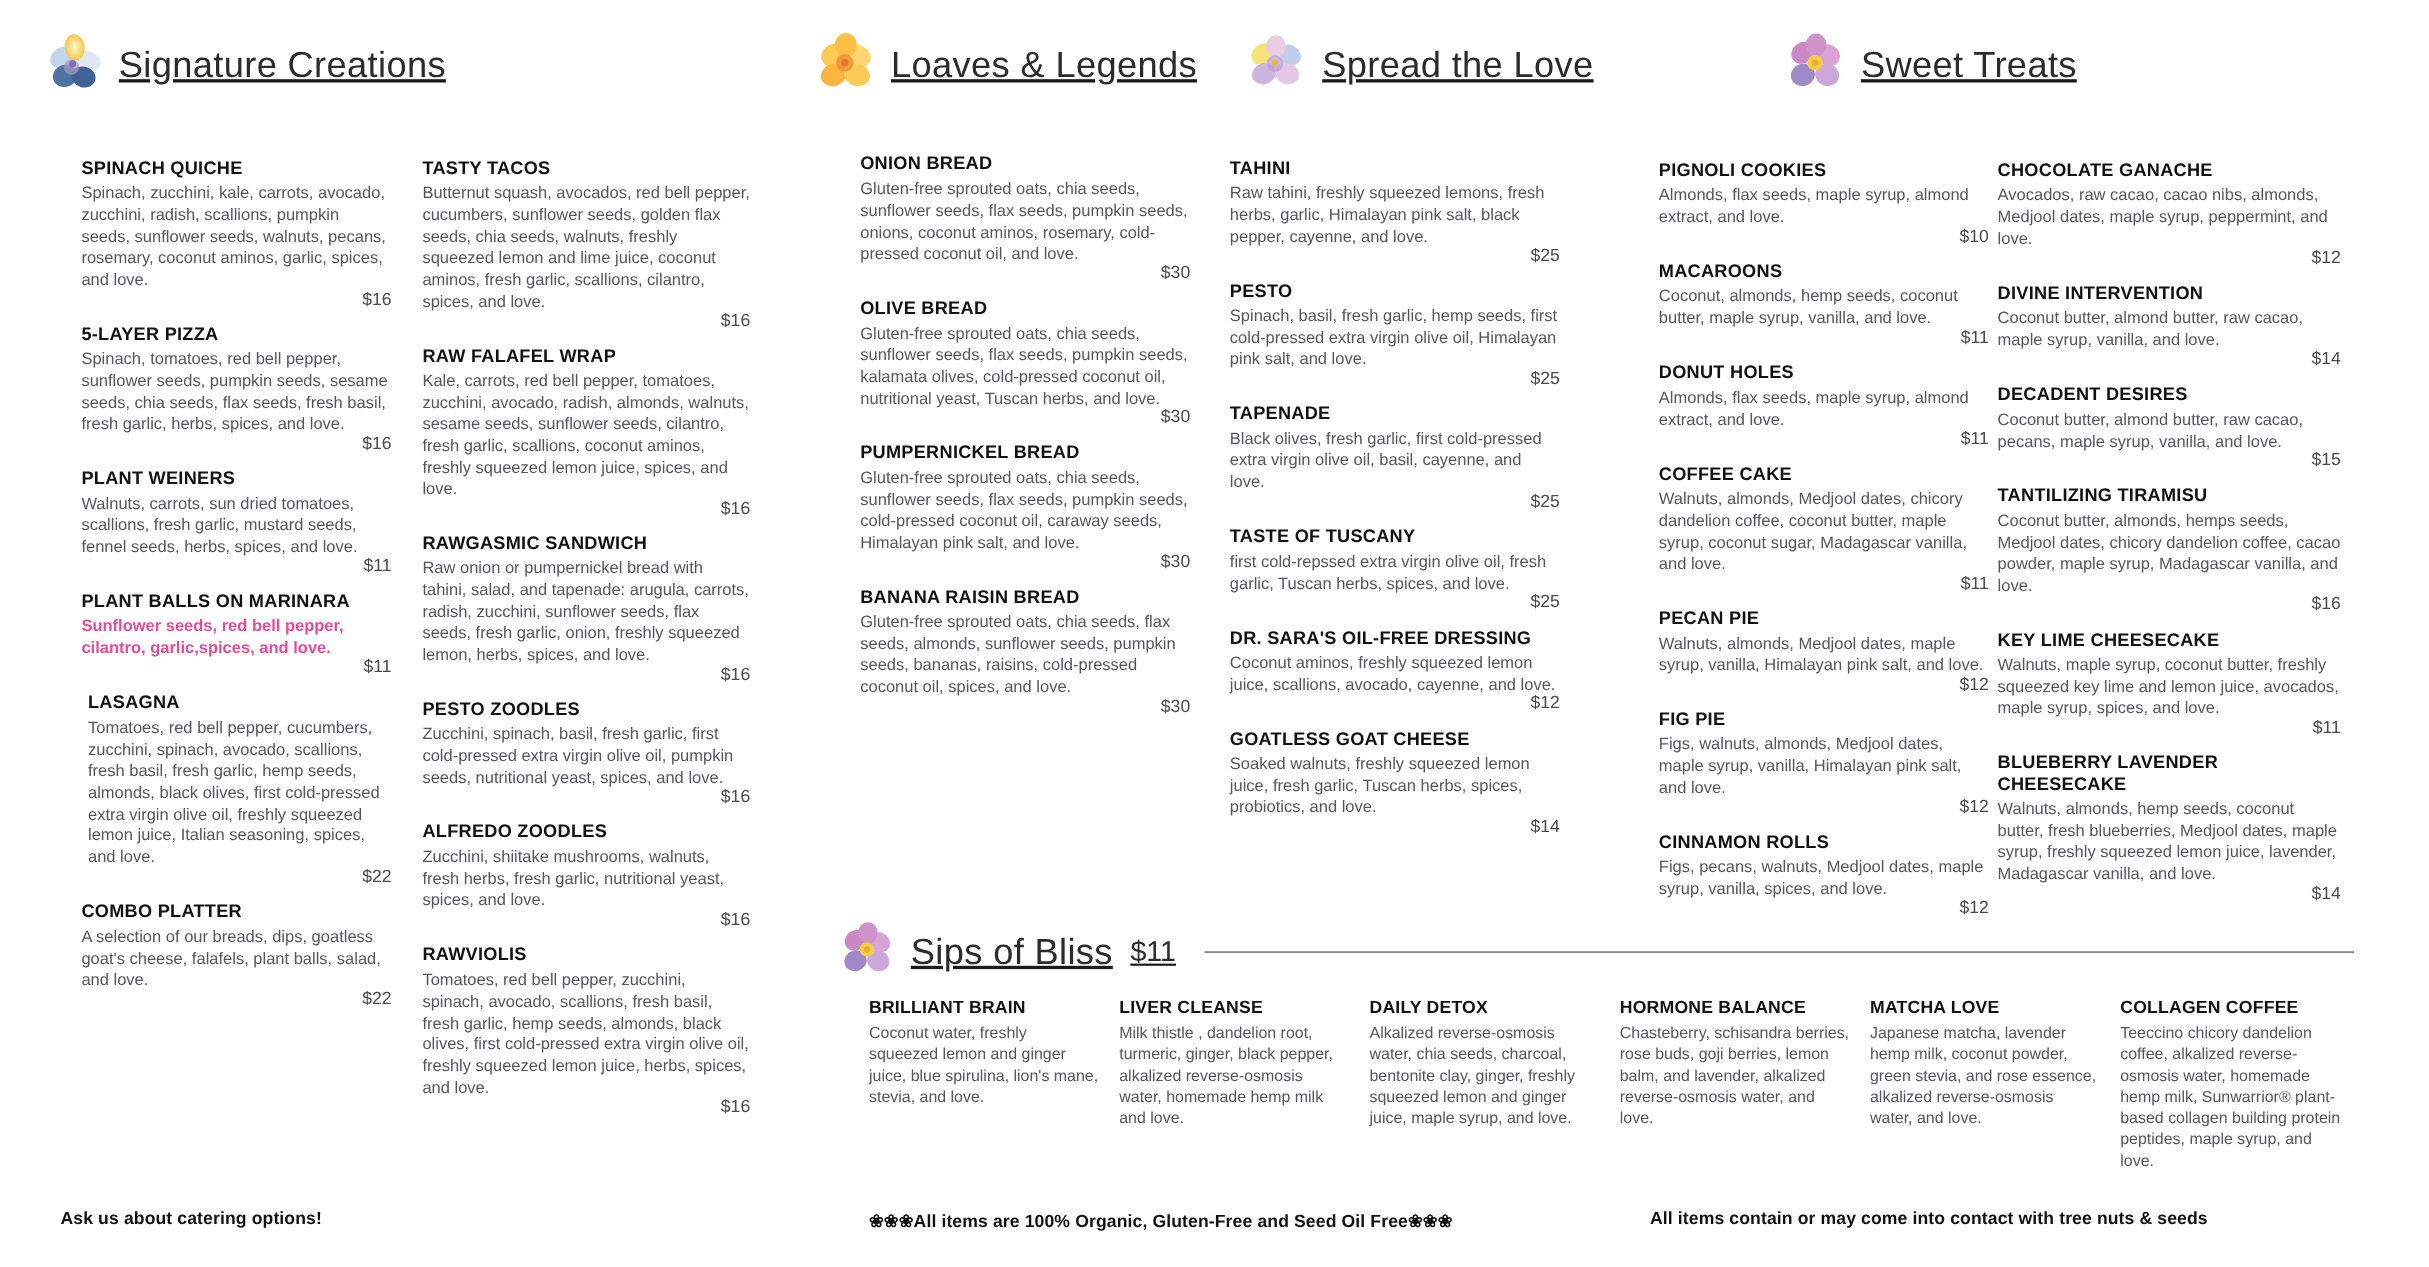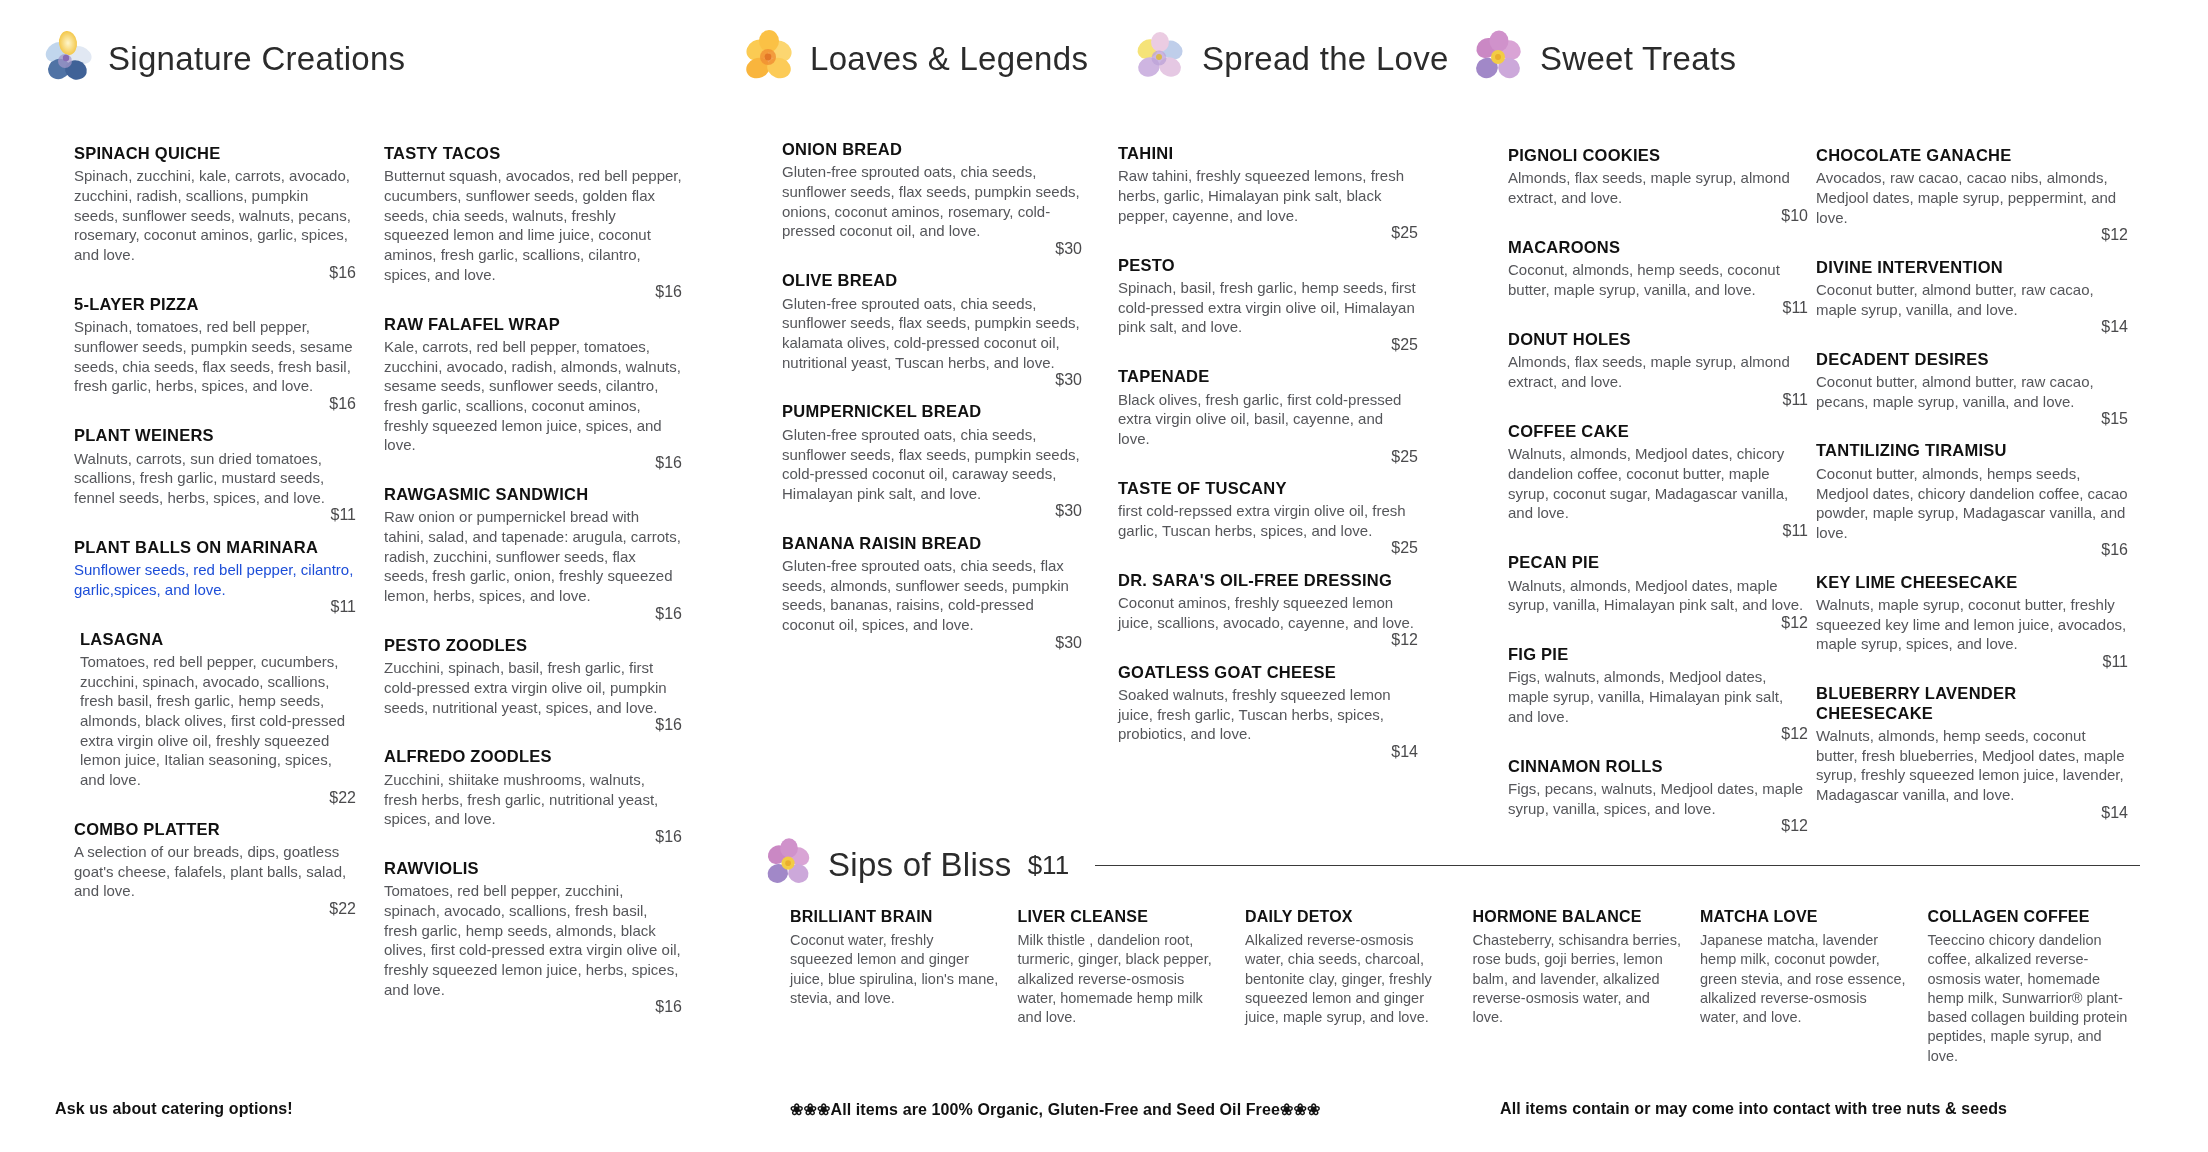--- a/index.html
+++ b/index.html
@@ -6,40 +6,40 @@
   html, body {
     width: 2208px; height: 1152px;
     background: #ffffff;
     font-family: "Liberation Sans", sans-serif;
     color: #1a1a1a;
     overflow: hidden;
   }
   .menu { position: relative; width: 2208px; height: 1152px; }
 
   
-  .sec-head { display: flex; align-items: center; gap: 10px; }
+  .sec-head { display: flex; align-items: center; gap: 10px; text-decoration: underline; }
   .sec-title {
     font-size: 33px; font-weight: 400; letter-spacing: .3px;
     color: #2b2b2b; white-space: nowrap;
   }
   .sec-price { font-size: 26px; color: #2b2b2b; margin-left: 6px; }
   .flower { flex: none; display: block; }
   .rule { flex: 1; height: 1px; background: #3a3a3a; margin-left: 16px; }
 
   
   .col { position: absolute; }
   .item { margin-bottom: 13px; }
   .item-name {
     font-weight: bold; font-size: 16.5px; letter-spacing: .25px;
     color: #111; line-height: 1.18; margin-bottom: 3px; margin-top: 12px;
   }
   .item-desc {
     font-size: 15px; line-height: 1.31; color: #55565a;
   }
-  .item-desc.dark { color: #1d4ed8; font-weight: 400; }
+  .item-desc.dark { color: #ec4899; font-weight: 700; }
   .price {
     font-size: 16px; color: #4a4a4c; text-align: right;
     margin-top: -2px; line-height: 1.2;
   }
   .indent { padding-left: 6px; }
 
   
   .drink-name {
     font-weight: bold; font-size: 16px; letter-spacing: .2px;
     color: #111; margin-bottom: 5px;
@@ -221,21 +221,21 @@
         <div class="item-desc">Coconut aminos, freshly squeezed lemon juice, scallions, avocado, cayenne, and love.</div>
         <div class="price">$12</div>
       </div>
       <div class="item">
         <div class="item-name">GOATLESS GOAT CHEESE</div>
         <div class="item-desc">Soaked walnuts, freshly squeezed lemon juice, fresh garlic, Tuscan herbs, spices, probiotics, and love.</div>
         <div class="price">$14</div>
       </div>
     </div>
 
-  <div class="col sec-head" style="left:1468px; top:28px; width:420px;">
+  <div class="col sec-head" style="left:1468px; top:28px; width:420px;justify-content:flex-end;">
     <svg class="flower" width="62" height="62" viewBox="0 0 62 62">
       <g opacity="0.93">
         <ellipse cx="19" cy="20" rx="11" ry="9.5" fill="#c77fc0" transform="rotate(-34 19 20)"></ellipse>
         <ellipse cx="42" cy="22" rx="11" ry="9.5" fill="#d79ed2" transform="rotate(28 42 22)"></ellipse>
         <ellipse cx="31" cy="13" rx="9.5" ry="10.5" fill="#cd8ac8"></ellipse>
         <ellipse cx="19" cy="40" rx="11" ry="10" fill="#9a7fc4" transform="rotate(-20 19 40)"></ellipse>
         <ellipse cx="41" cy="40" rx="11" ry="10" fill="#c9a2d8" transform="rotate(20 41 40)"></ellipse>
         <circle cx="30" cy="29" r="7" fill="#f2c938"></circle>
         <circle cx="30" cy="29" r="3" fill="#e9a81f"></circle>
       </g>

